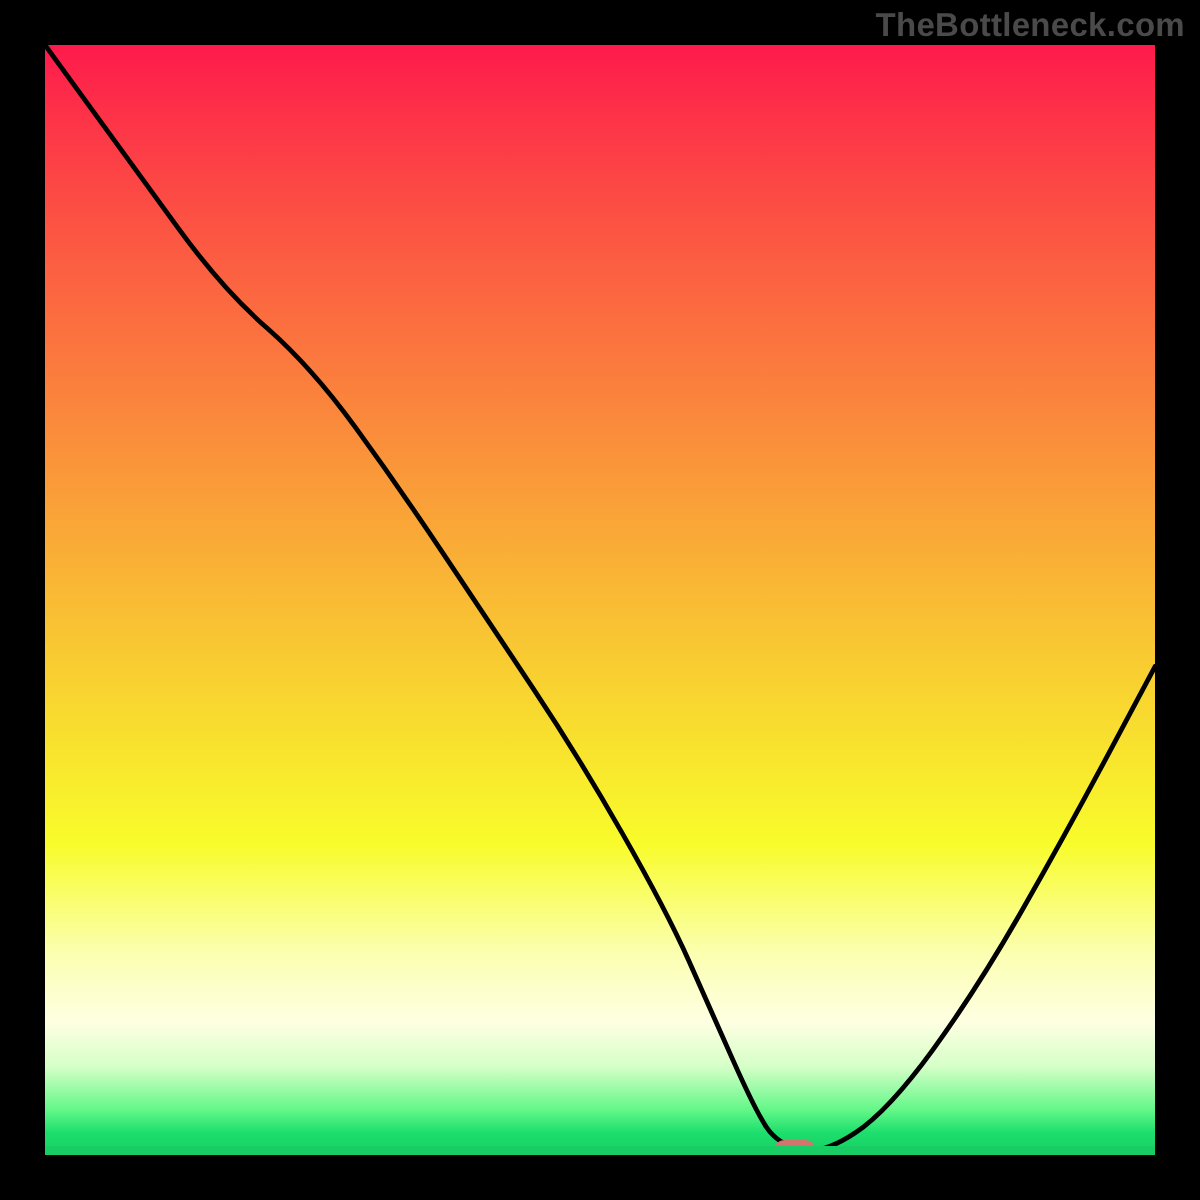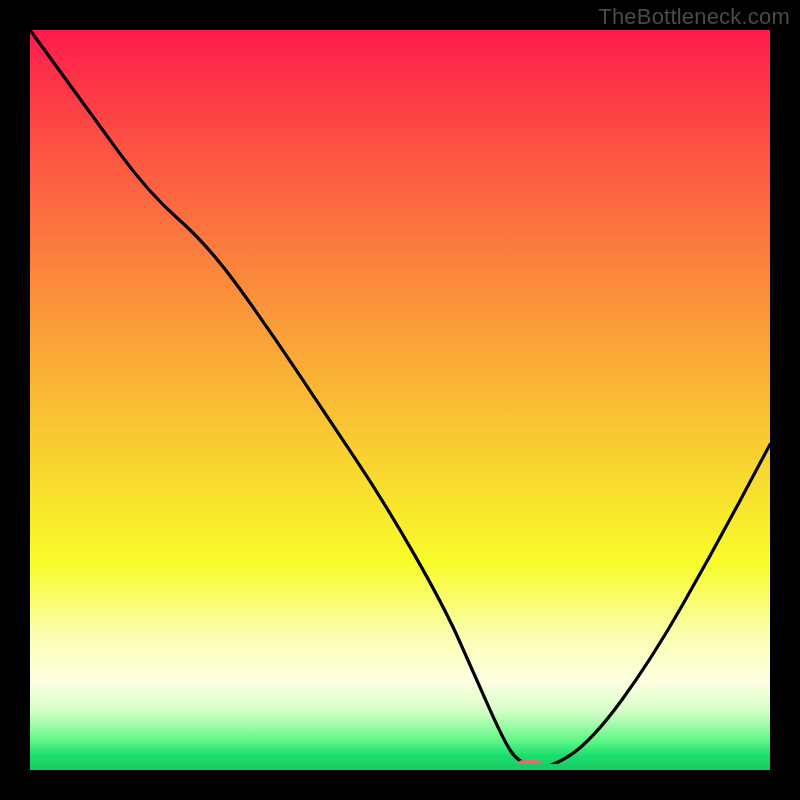--- a/index.html
+++ b/index.html
@@ -16,21 +16,21 @@
     width: 800px;
     height: 800px;
     background: #000;
   }
   .watermark {
     position: absolute;
     top: 4px;
     right: 10px;
     color: #4a4a4a;
     font-size: 22px;
-    font-weight: 400;
+    font-weight: 700;
     letter-spacing: 0.2px;
     user-select: none;
   }
   .plot {
     position: absolute;
     left: 30px;
     top: 30px;
     width: 740px;
     height: 740px;
     overflow: hidden;

